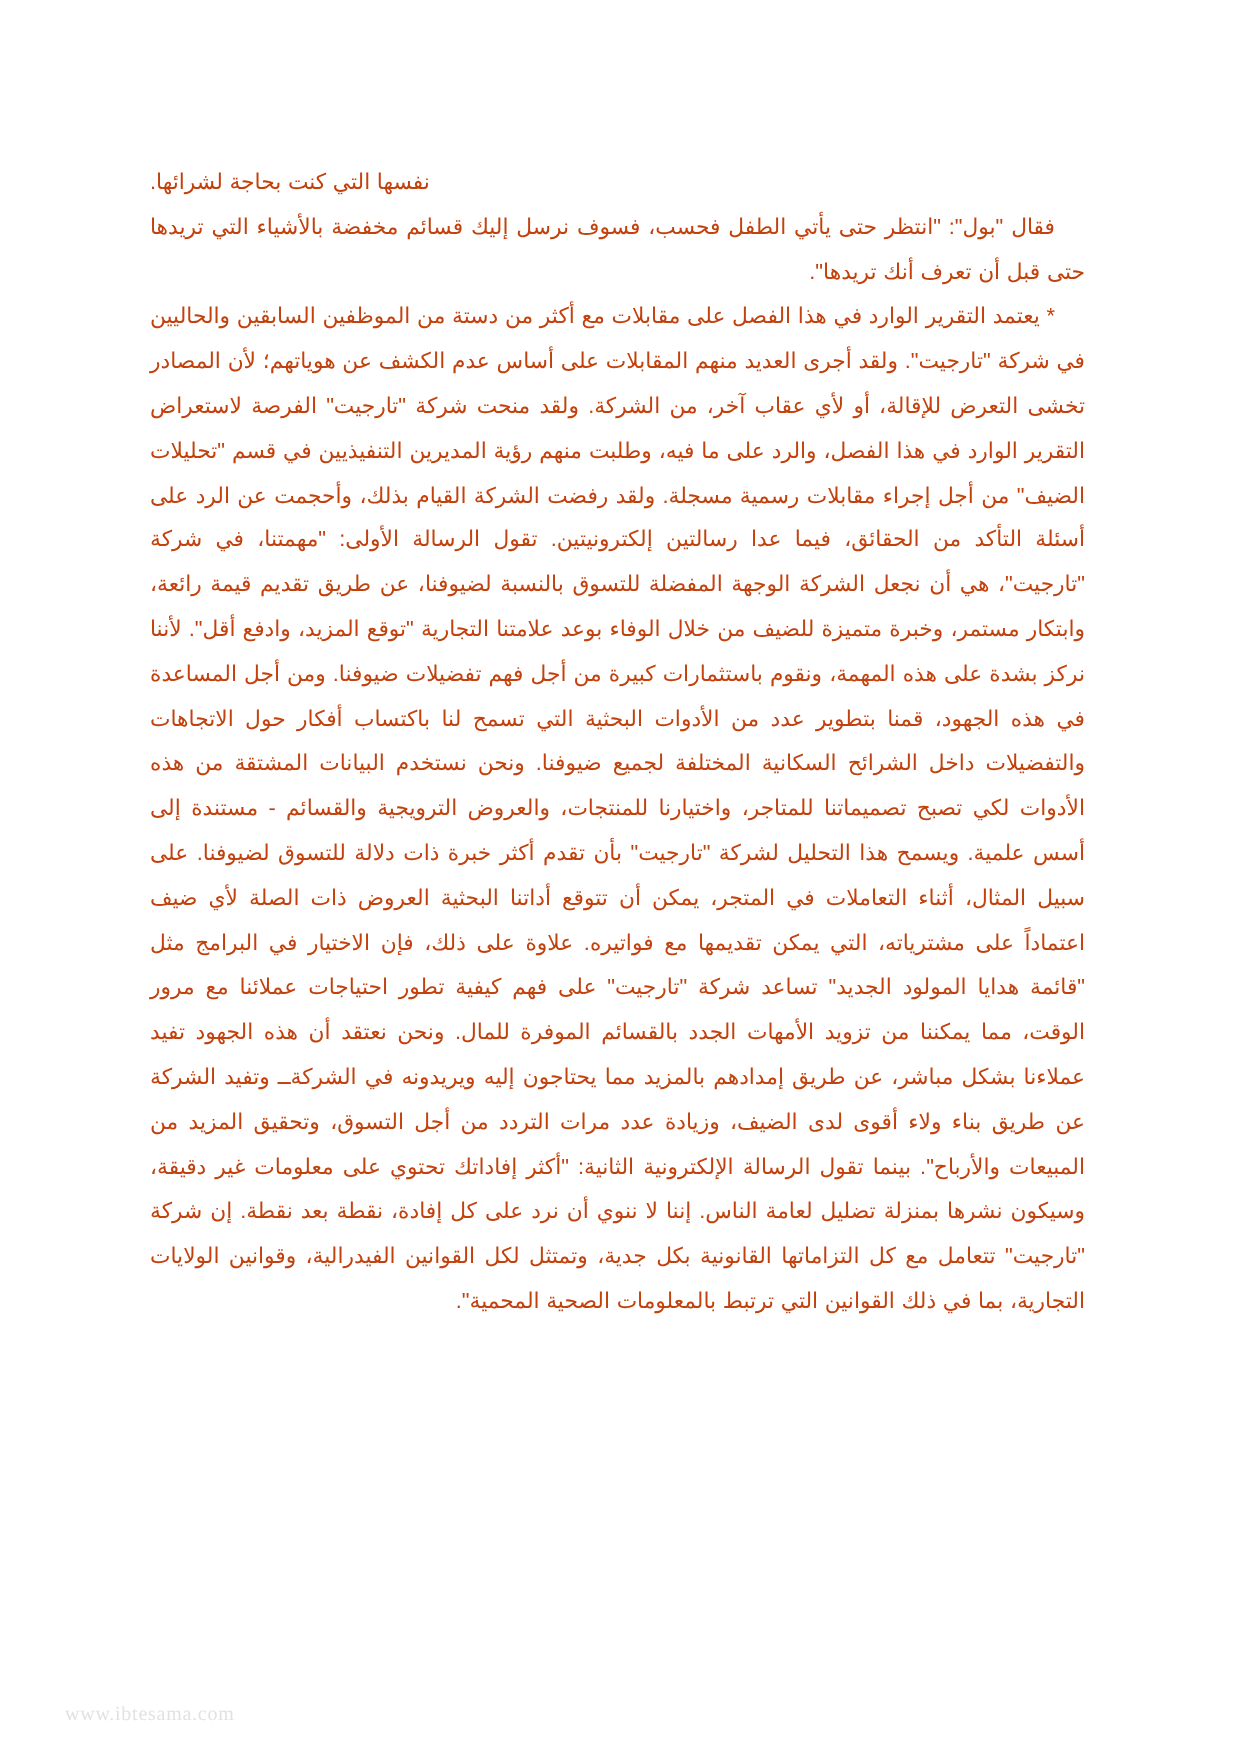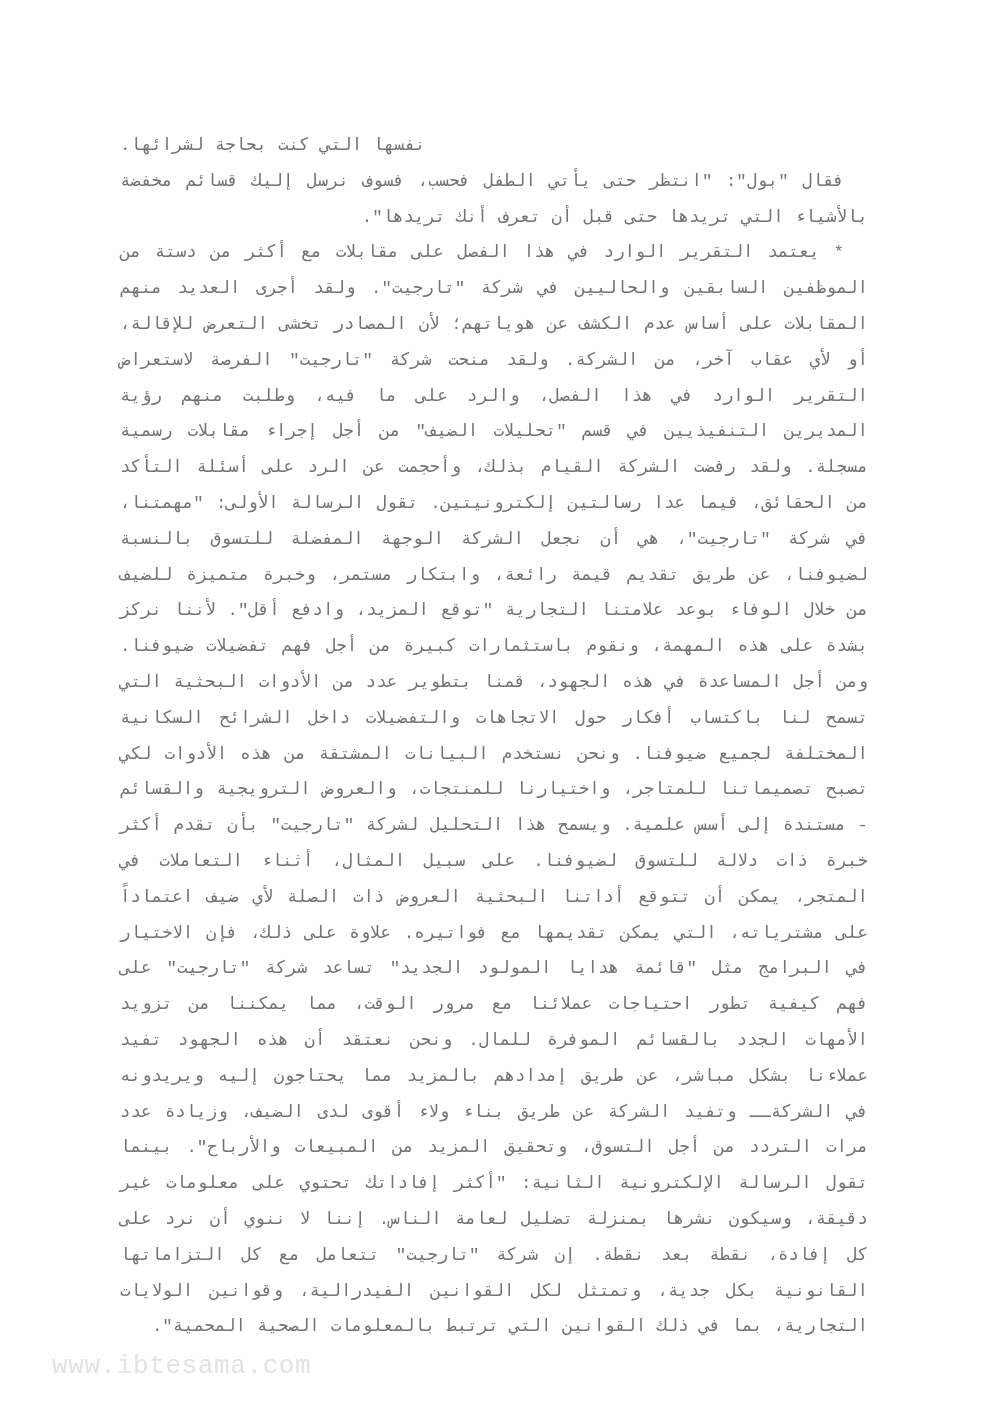--- a/index.html
+++ b/index.html
@@ -27,42 +27,42 @@
     width: auto;
     direction: rtl;
     text-align: justify;
     text-justify: inter-word;
   }
   .para {
     margin: 0 0 0 0;
     padding: 0;
     direction: rtl;
     unicode-bidi: plaintext;
-    font-family: Liberation Mono, monospace;
+    font-family: Liberation Sans, sans-serif;
     font-size: 17.4px;
     line-height: 35.8px;
-    color: #737373;
+    color: #c2410c;
     text-align: justify;
     letter-spacing: 0px;
     word-spacing: 0.5px;
   }
   .para-tail {
     text-align: left;
     direction: rtl;
   }
   .para-indent {
     text-indent: 24px;
   }
 
   .watermark {
     position: absolute;
     left: 52px;
     bottom: 22px;
-    font-family: Liberation Mono, monospace;
-    font-size: 26px;
+    font-family: Liberation Serif, serif;
+    font-size: 16px;
     letter-spacing: 0.6px;
     color: #e2e2e2;
     direction: ltr;
     text-align: left;
     white-space: nowrap;
     user-select: none;
   }
 </style>
 </head>
 <body>

